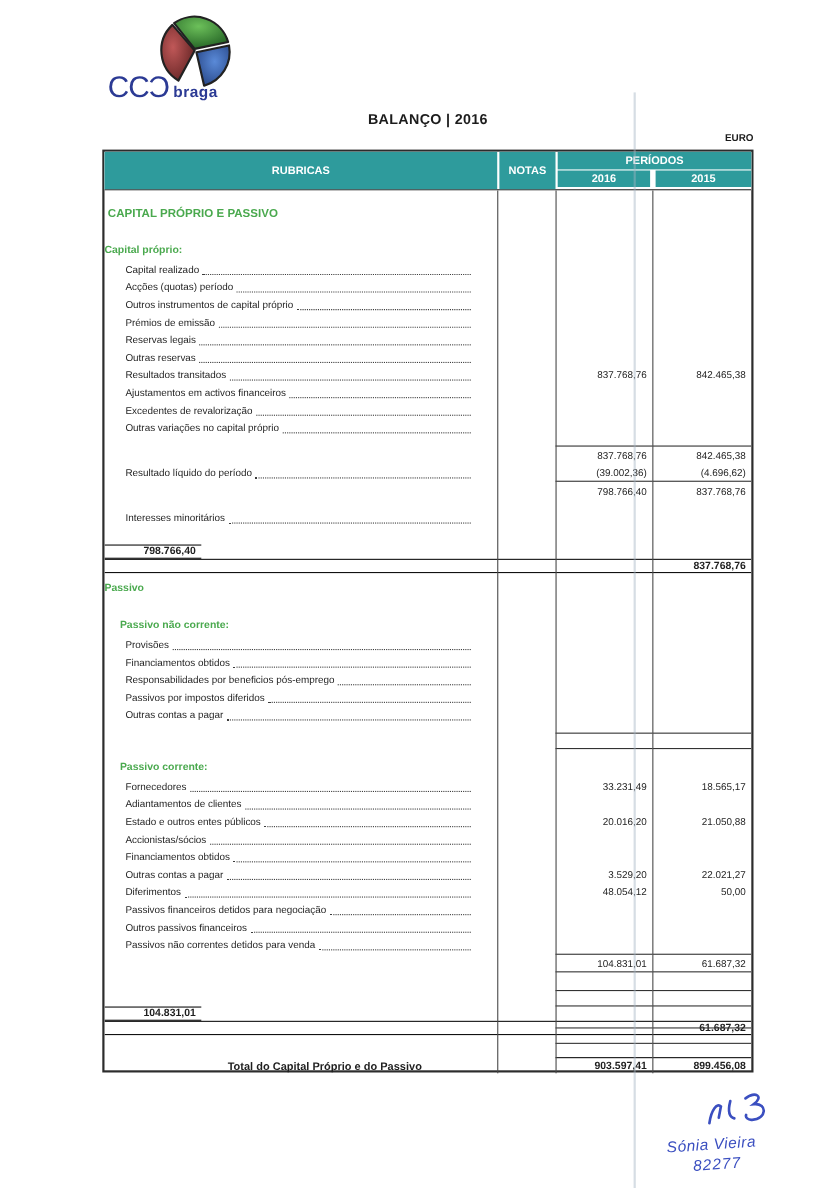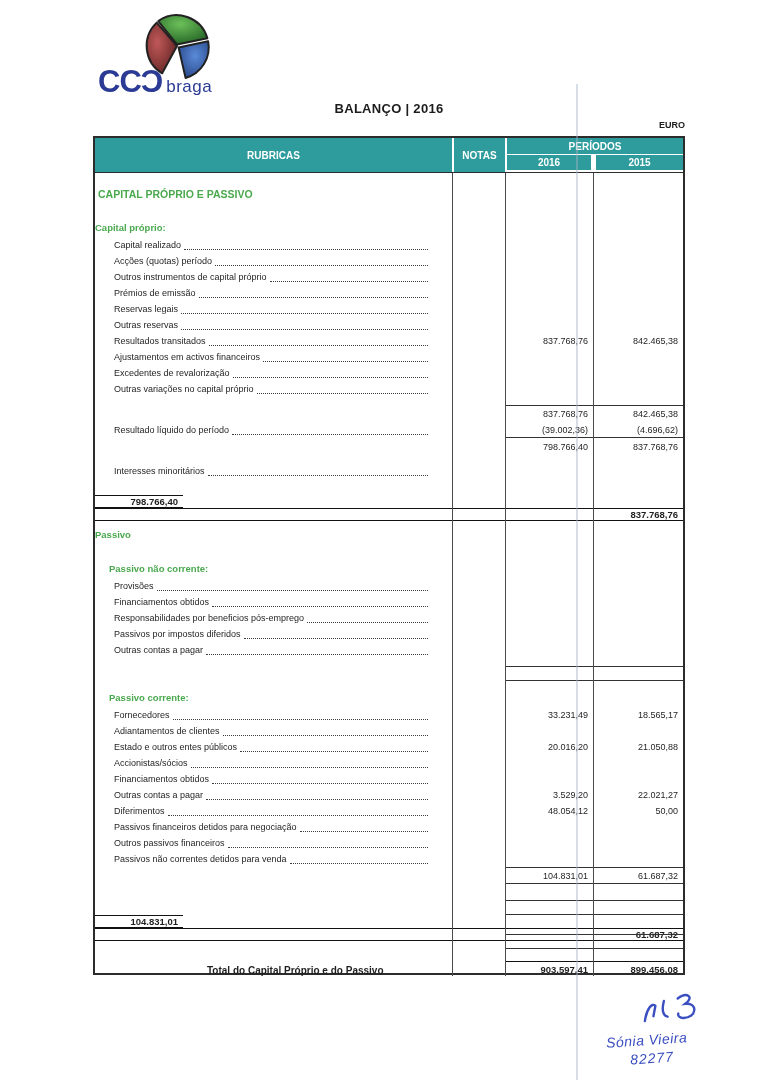--- a/index.html
+++ b/index.html
@@ -11,22 +11,22 @@
   html,body{margin:0;padding:0;background:#e9e9e9;}
   .page{
     position:relative;width:763px;height:1080px;background:#ffffff;
     font-family:"Liberation Sans", sans-serif;color:#1f1f1f;overflow:hidden;
     margin:0 auto;
   }
   
   .logo{position:absolute;left:96px;top:8px;width:200px;height:92px;}
   .logo svg.pie{position:absolute;left:42px;top:2px;}
   .wordmark{position:absolute;left:2px;top:56px;display:flex;align-items:baseline;color:#2b3a94;}
-  .wm-mark{font-size:31px;font-weight:bold;letter-spacing:-1px;}
-  .wm-city{font-size:17px;font-weight:normal;letter-spacing:0.5px;margin-left:4px;}
+  .wm-mark{font-size:27px;font-weight:normal;letter-spacing:-1px;}
+  .wm-city{font-size:14px;font-weight:bold;letter-spacing:0.5px;margin-left:4px;}
   
   .title{position:absolute;left:93px;width:592px;top:101px;text-align:center;
     font-size:13px;font-weight:bold;color:#1c1c1c;letter-spacing:.3px;}
   .euro{position:absolute;left:93px;width:592px;top:120px;text-align:right;
     font-size:9px;font-weight:bold;color:#1c1c1c;}
   
   .table{position:absolute;left:93px;top:136px;width:592px;height:839px;
     border:2px solid #2c2c2c;box-sizing:border-box;}
   .thead{display:flex;height:34px;background:#fff;border-bottom:1.6px solid #2c2c2c;}
   .th{background:var(--teal);color:#fff;font-weight:bold;font-size:10px;

